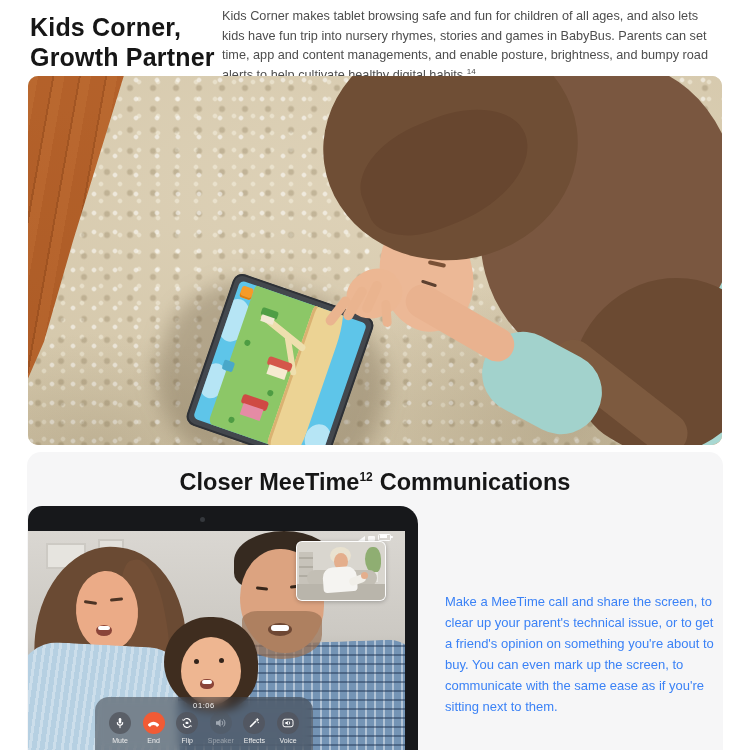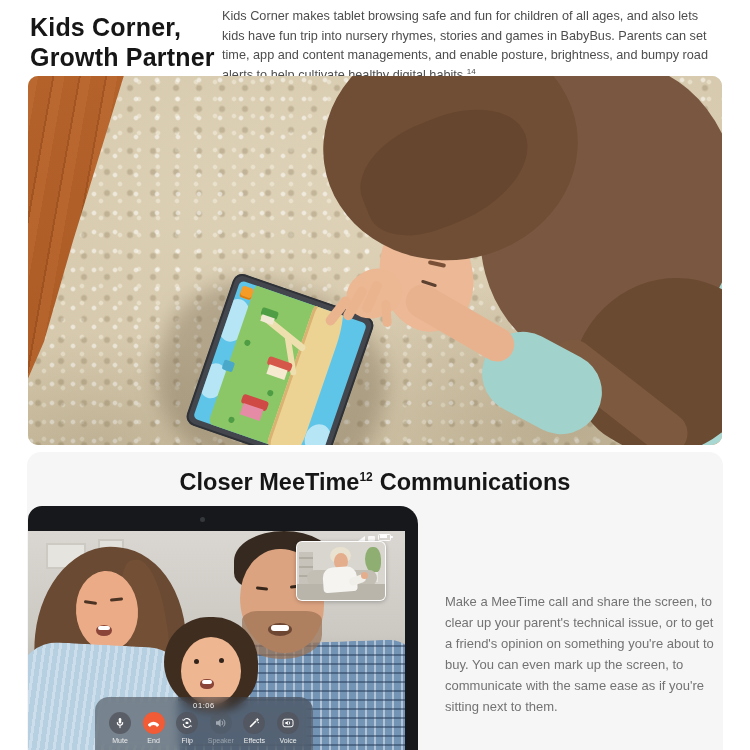--- a/index.html
+++ b/index.html
@@ -70,21 +70,21 @@
   .gpath{background:#eedfae;border-radius:4px;}
   .roof{background:#d4574a;}
   .tree{width:6px;height:6px;background:#4e9c43;border-radius:50%;}
   .orange-btn{left:4px;top:4px;width:12px;height:12px;background:#f59b28;border-radius:3px;
     box-shadow:inset 0 -2px 0 #d97f12;}
 
   
   .gray-panel{left:27px;top:452px;width:696px;height:310px;background:#f6f6f7;border-radius:14px;}
   .meetime-title{left:0;top:469px;width:750px;text-align:center;font-size:23.5px;font-weight:700;color:#161616;}
   .meetime-title sup{font-size:12px;}
-  .meetime-desc{left:445px;top:591px;width:278px;font-size:13px;line-height:21px;color:#737373;}
+  .meetime-desc{left:445px;top:591px;width:278px;font-size:13px;line-height:21px;color:#3b82f6;}
 
   
   .call-tablet{left:28px;top:506px;width:390px;height:250px;background:#17181b;
     border-radius:14px 18px 0 0;}
   .cam-dot{left:172px;top:11px;width:5px;height:5px;border-radius:50%;background:#34373c;}
   .call-screen{left:0;top:25px;width:377px;height:230px;overflow:hidden;background:#c9c6c0;}
   .cs-bg{left:0;top:0;width:100%;height:100%;
     background:linear-gradient(180deg,#dad7d2 0%,#ccc9c3 45%,#aaa69e 75%,#918d85 100%);}
   .frame1{left:18px;top:12px;width:40px;height:26px;background:#e6e4df;box-shadow:inset 0 0 0 2px #cdcac4;}
   .frame2{left:70px;top:8px;width:26px;height:34px;background:#e3e1dc;box-shadow:inset 0 0 0 2px #cbc8c2;}

